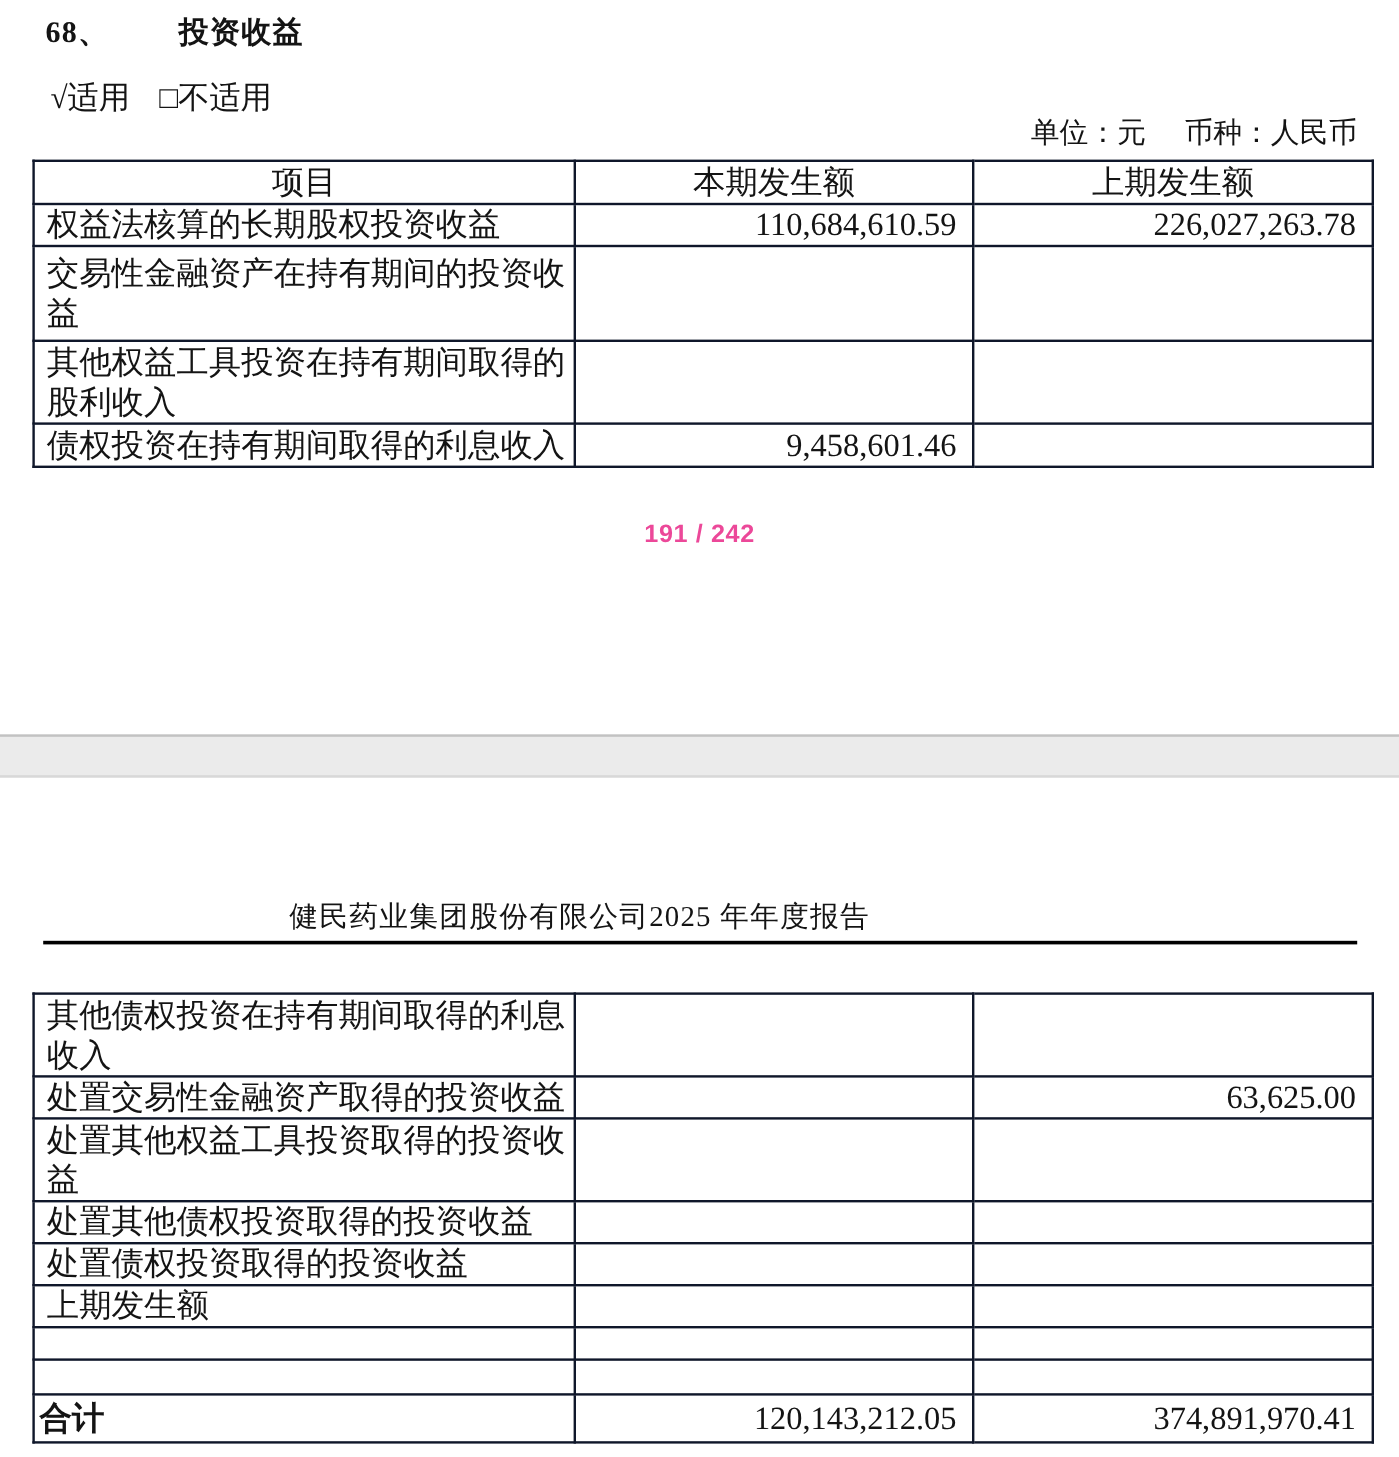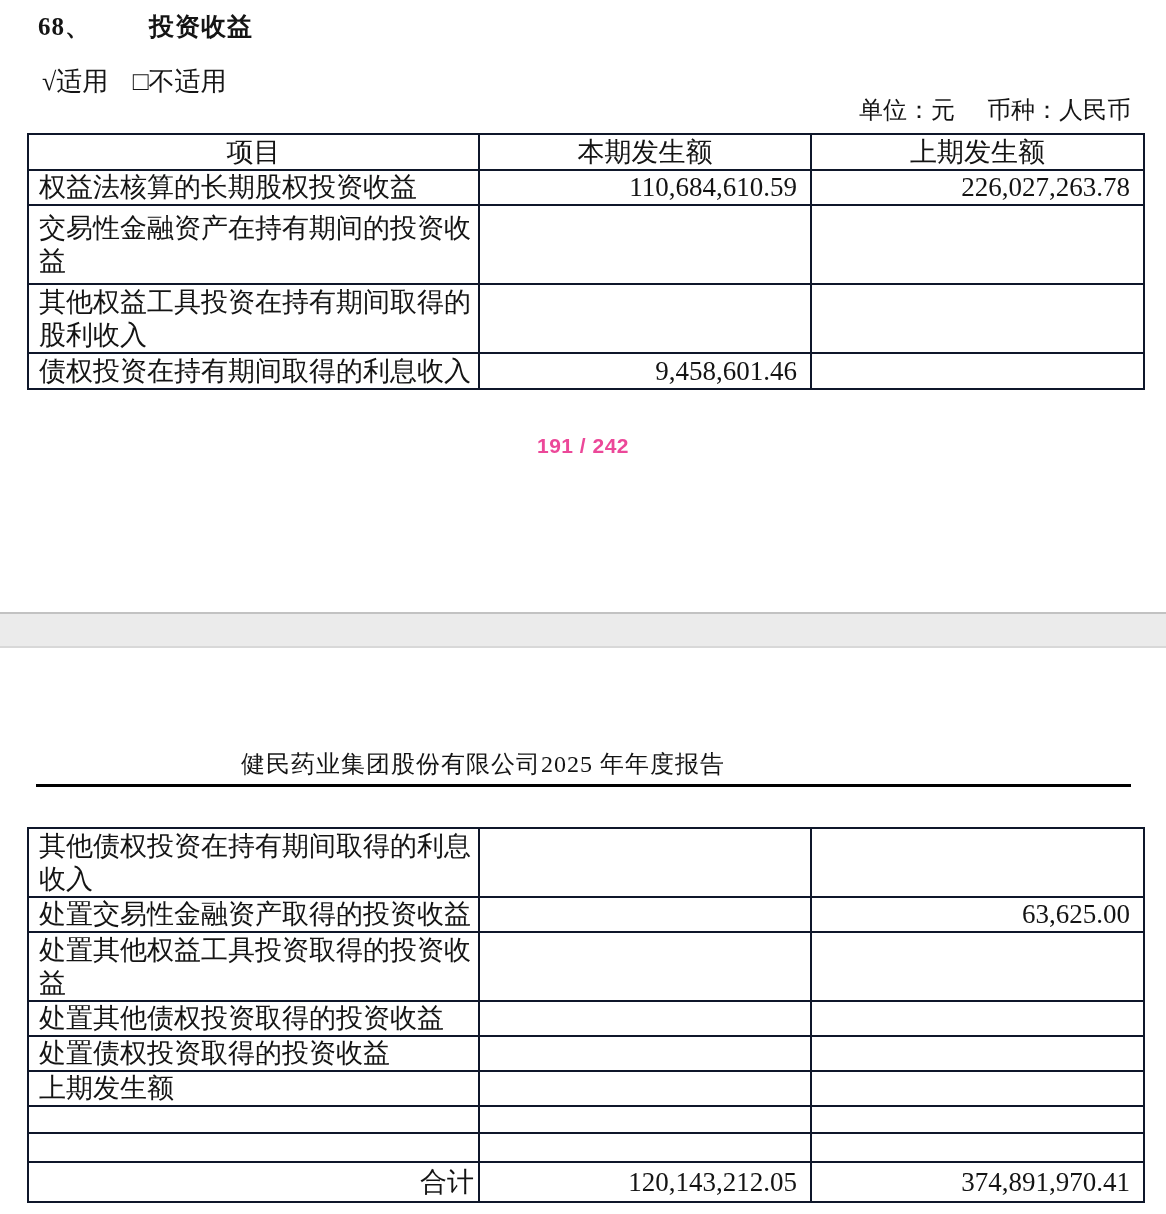--- a/index.html
+++ b/index.html
@@ -72,22 +72,23 @@
   table.fin-table td.c-head {
     text-align: center;
     padding: 0 4px;
   }
   table.fin-table td.c-num {
     text-align: right;
     padding: 0 13px 0 4px;
     white-space: nowrap;
   }
   table.fin-table td.c-center {
-    text-align: right;
+    text-align: left;
     padding: 0 4px;
+    font-weight: bold;
   }
   .page-indicator {
     position: absolute;
     top: 434px;
     left: 0;
     width: 100%;
     text-align: center;
     font-family: "Liberation Sans", "DejaVu Sans", sans-serif;
     font-weight: bold;
     font-size: 21px;

